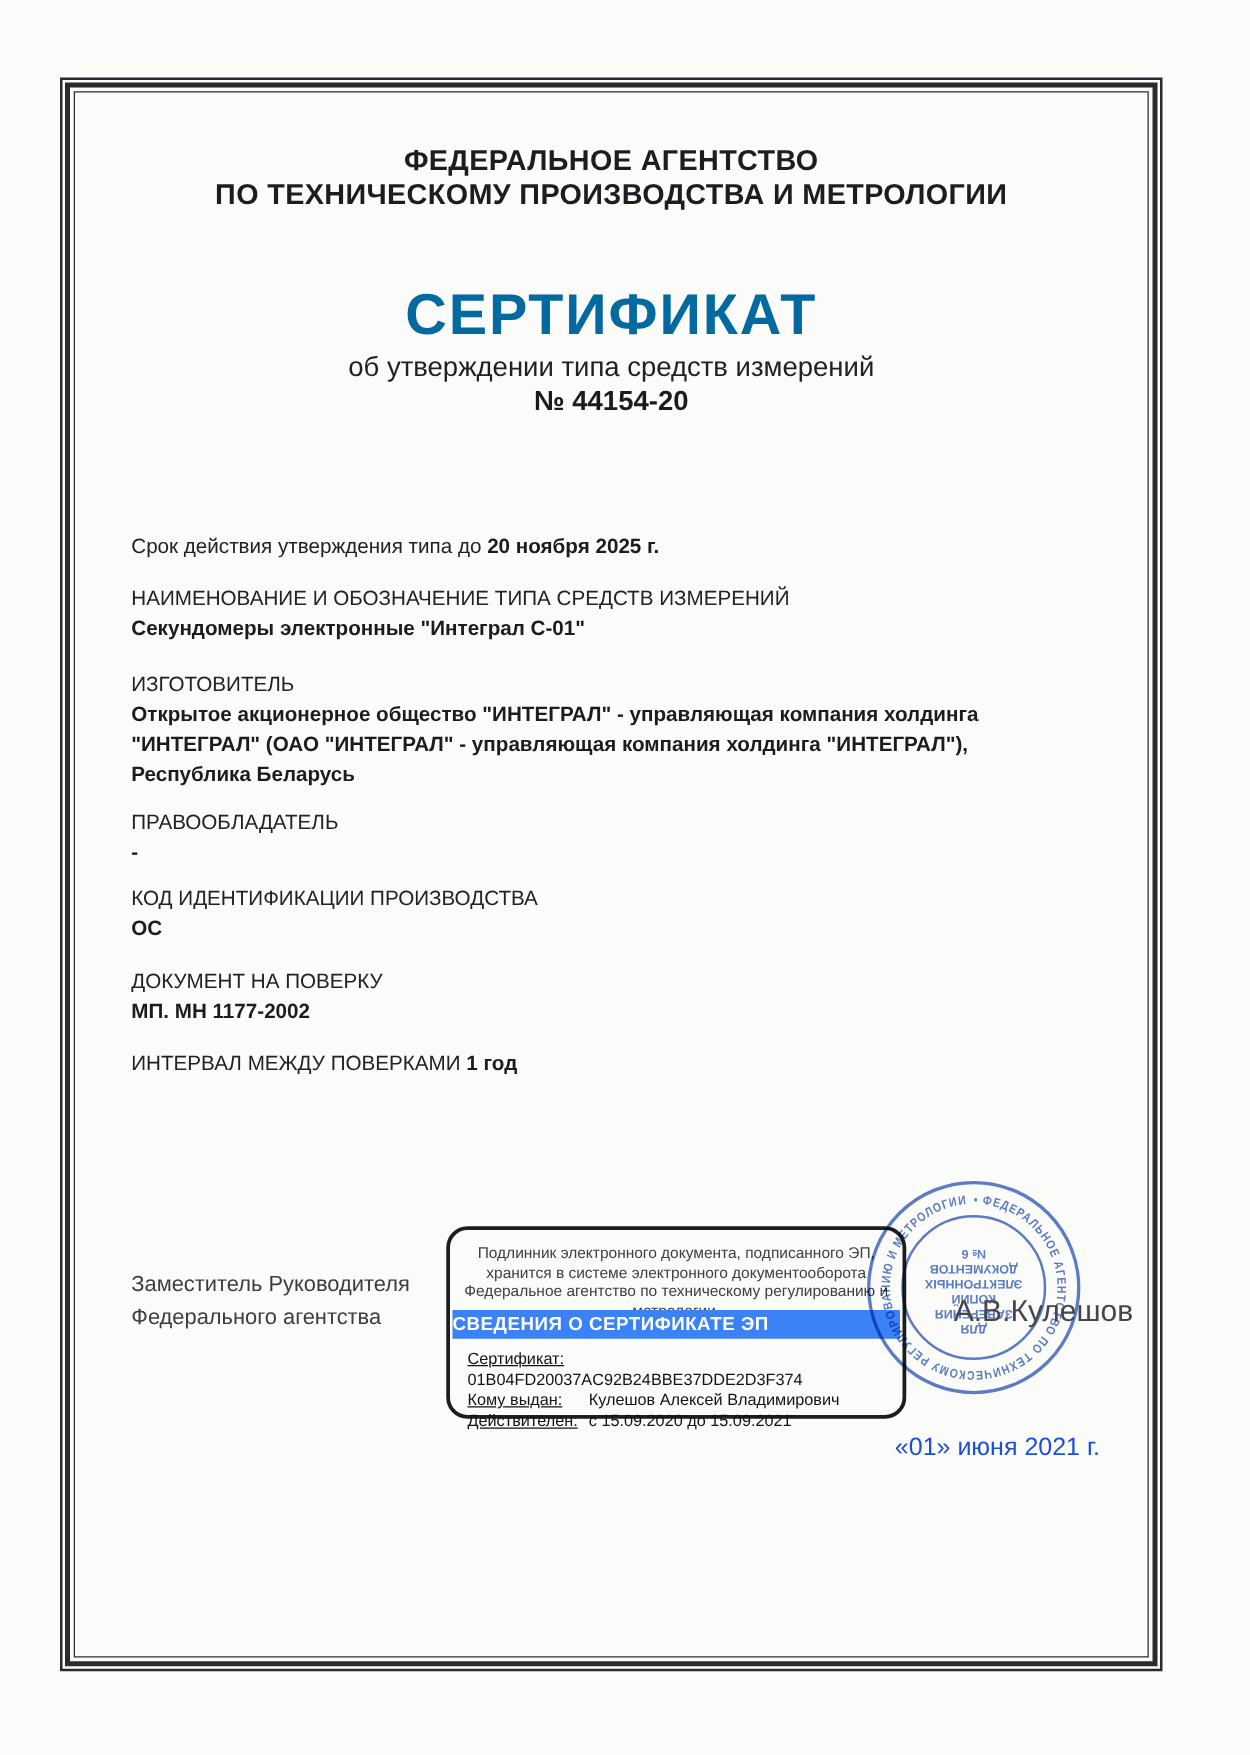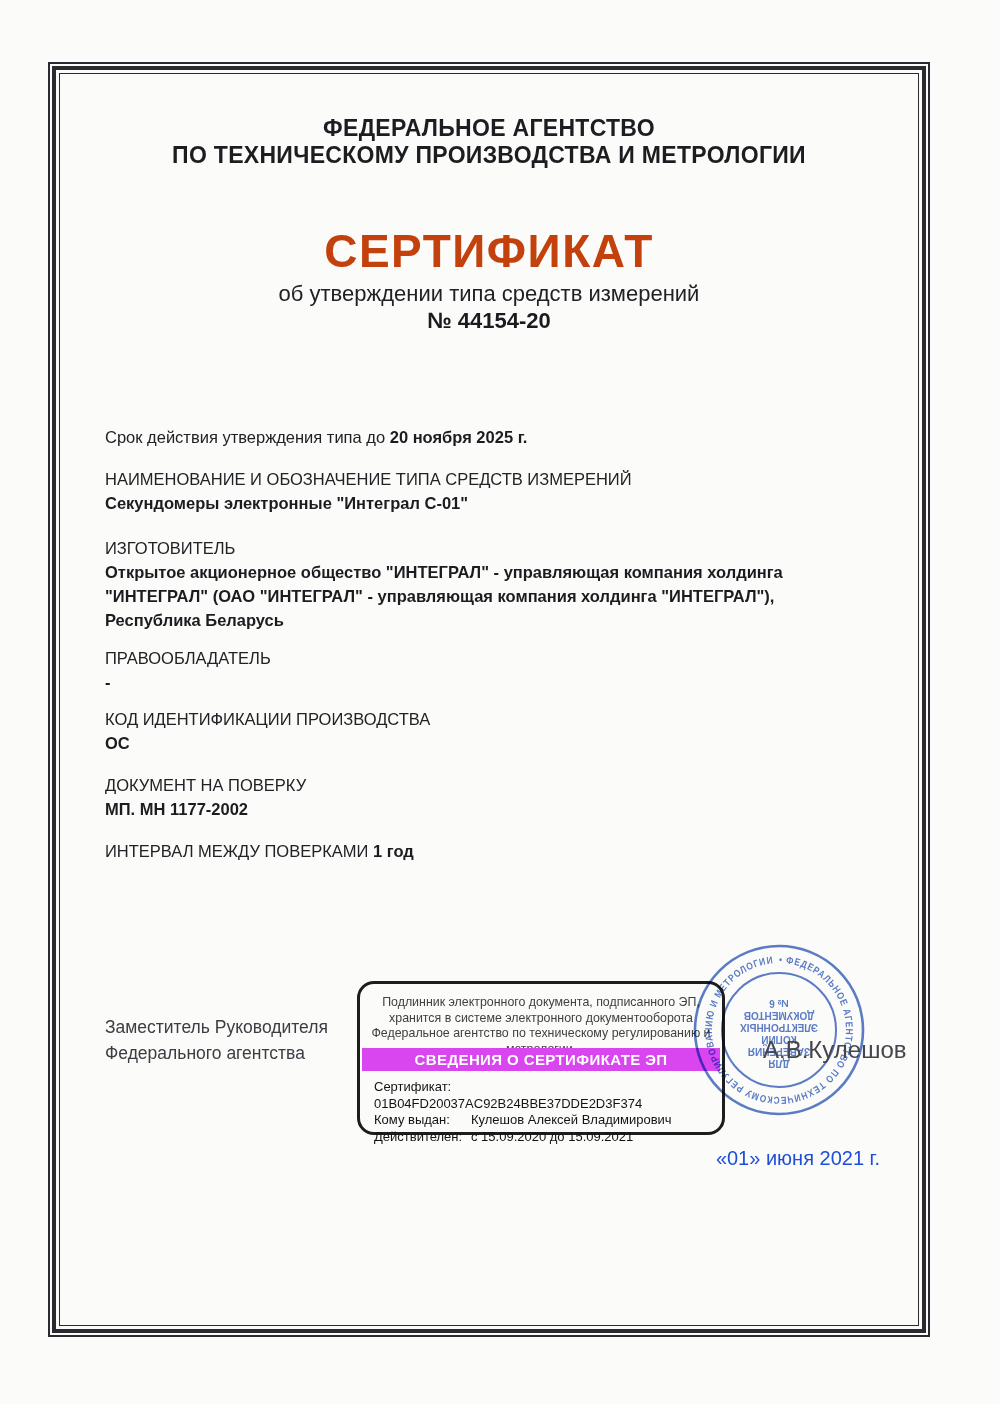--- a/index.html
+++ b/index.html
@@ -17,21 +17,21 @@
   
   .frame-outer{
     position:absolute;left:48px;top:62px;width:882px;height:1275px;
     border:2px solid #2a2a30;padding:2px;box-sizing:border-box;
   }
   .frame-mid{width:100%;height:100%;border:4px solid #2a2a30;padding:3px;box-sizing:border-box;}
   .frame-inner{width:100%;height:100%;border:1.5px solid #2a2a30;box-sizing:border-box;}
 
   .centered{position:absolute;left:60px;width:858px;text-align:center;}
   .agency{font-weight:bold;font-size:23px;color:#1d1d21;letter-spacing:.3px;}
-  .cert-title{font-weight:bold;font-size:46px;color:#c2410c;letter-spacing:1.5px;}
+  .cert-title{font-weight:bold;font-size:46px;color:#0369a1;letter-spacing:1.5px;}
   .cert-subtitle{font-size:22px;color:#212125;}
   .cert-number{font-weight:bold;font-size:22px;color:#1b1b1f;}
 
   .body-text{position:absolute;left:105px;width:775px;font-size:16.5px;line-height:24px;color:#222226;}
   .lbl{font-weight:normal;}
   .val{font-weight:bold;color:#1c1c20;}
   .wrapblock{width:745px;}
   .justify{text-align:justify;line-height:29px;font-size:16.8px;}
 
   .sig-position{position:absolute;left:105px;top:1014px;width:260px;font-size:17.5px;line-height:26px;color:#3c3c42;}
@@ -40,25 +40,25 @@
 
   
   .esign-box{
     position:absolute;left:357px;top:981px;width:368px;height:154px;
     border:3.5px solid #1d1d1d;border-radius:17px;box-sizing:border-box;
     background:transparent;
   }
   .esign-notice{margin-top:11px;text-align:center;font-size:12.4px;line-height:15.5px;color:#404040;}
   .esign-bar{
     position:absolute;left:2px;right:2px;top:64px;height:23px;
-    background:#d946ef;color:#fdfdfd;font-weight:bold;font-size:15px;
-    text-align:center;line-height:23px;letter-spacing:.4px;
+    background:#3b82f6;color:#fdfdfd;font-weight:bold;font-size:15px;
+    text-align:left;line-height:23px;letter-spacing:.4px;
   }
   .esign-rows{position:absolute;left:14px;top:95px;right:8px;font-size:13px;line-height:16.5px;color:#131317;}
-  .esign-row-label{display:inline-block;min-width:97px;}
+  .esign-row-label{display:inline-block;min-width:97px;text-decoration:underline;}
 
   .stamp-svg{position:absolute;left:691px;top:942px;mix-blend-mode:multiply;opacity:.9;}
 </style>
 </head>
 <body>
 
 <div class="page">
 
   <div class="frame-outer">
     <div class="frame-mid">

